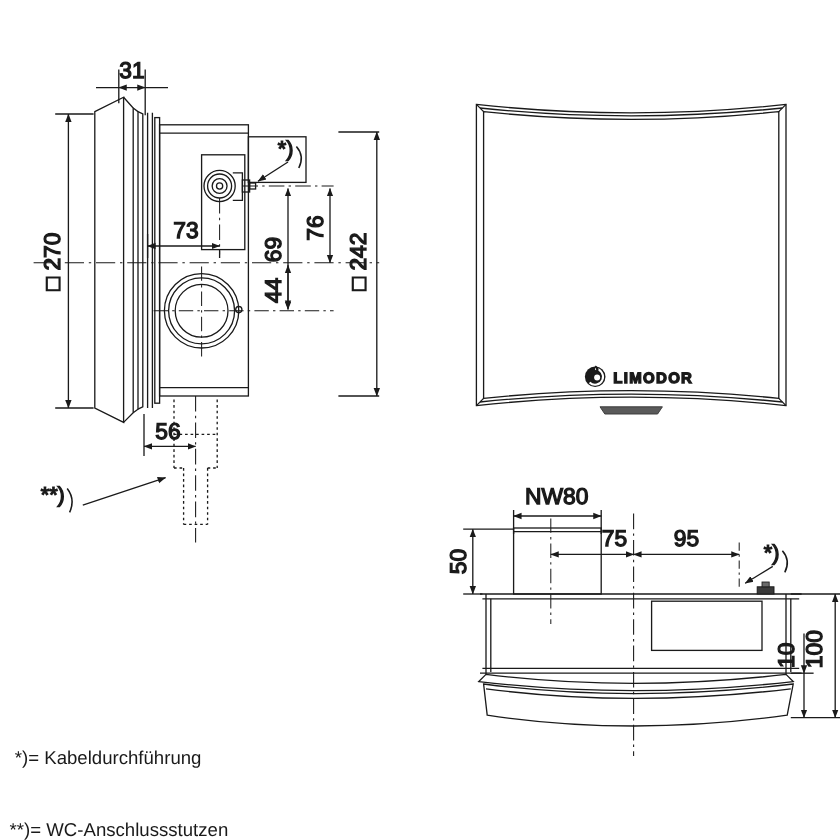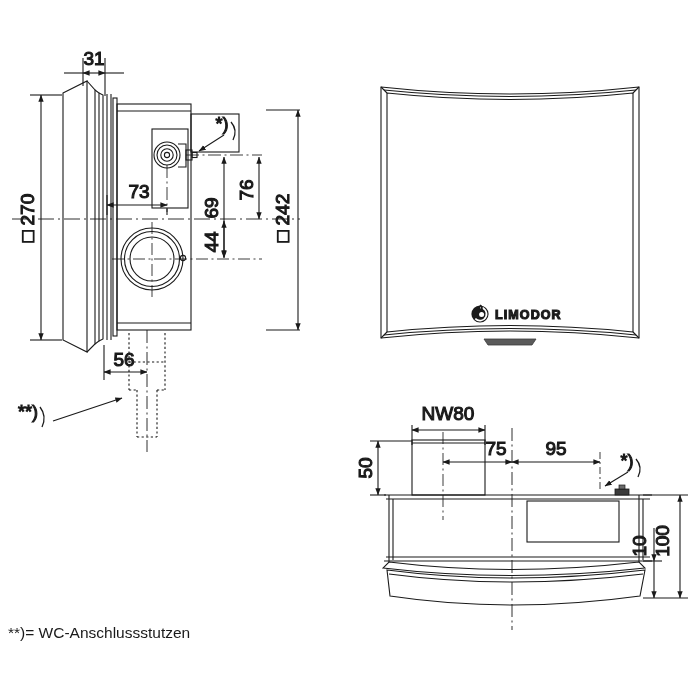--- a/index.html
+++ b/index.html
@@ -2,21 +2,21 @@
 <html><head>
 <meta charset="utf-8">
 <title>Limodor Technical Drawing</title>
 <style>
   html,body{margin:0;padding:0;background:#ffffff;}
   body{
     width:700px;height:700px;overflow:hidden;position:relative;
     font-family:"Liberation Sans","DejaVu Sans",sans-serif;
     color:#1a1a1a;
   }
-  #stage{position:absolute;left:0;top:0;width:590px;height:700px;}
+  #stage{position:absolute;left:16px;top:0;width:590px;height:700px;}
   svg{display:block;}
   .legend{
     position:absolute;
     left:8px;top:583px;
     font-size:15.5px;
     line-height:20px;
     color:#1a1a1a;
     white-space:pre;
   }
   .legend div{white-space:pre;}
@@ -257,15 +257,16 @@
     <g>
       <path d="M605,486 L628,472" marker-start="url(#ar)"></path>
       <path d="M636,459 Q643,467 638,477" stroke-width="1.3"></path>
     </g>
     <text x="627" y="467" font-size="18" fill="#1a1a1a" text-anchor="middle" font-family="Liberation Sans, sans-serif">*)</text>
   </g>
 </svg>
 </div>
 
 <div class="legend">
+  <div> *)= Kabeldurchführung</div>
   <div>**)= WC-Anschlussstutzen</div>
   
 </div>
 
 </body></html>

